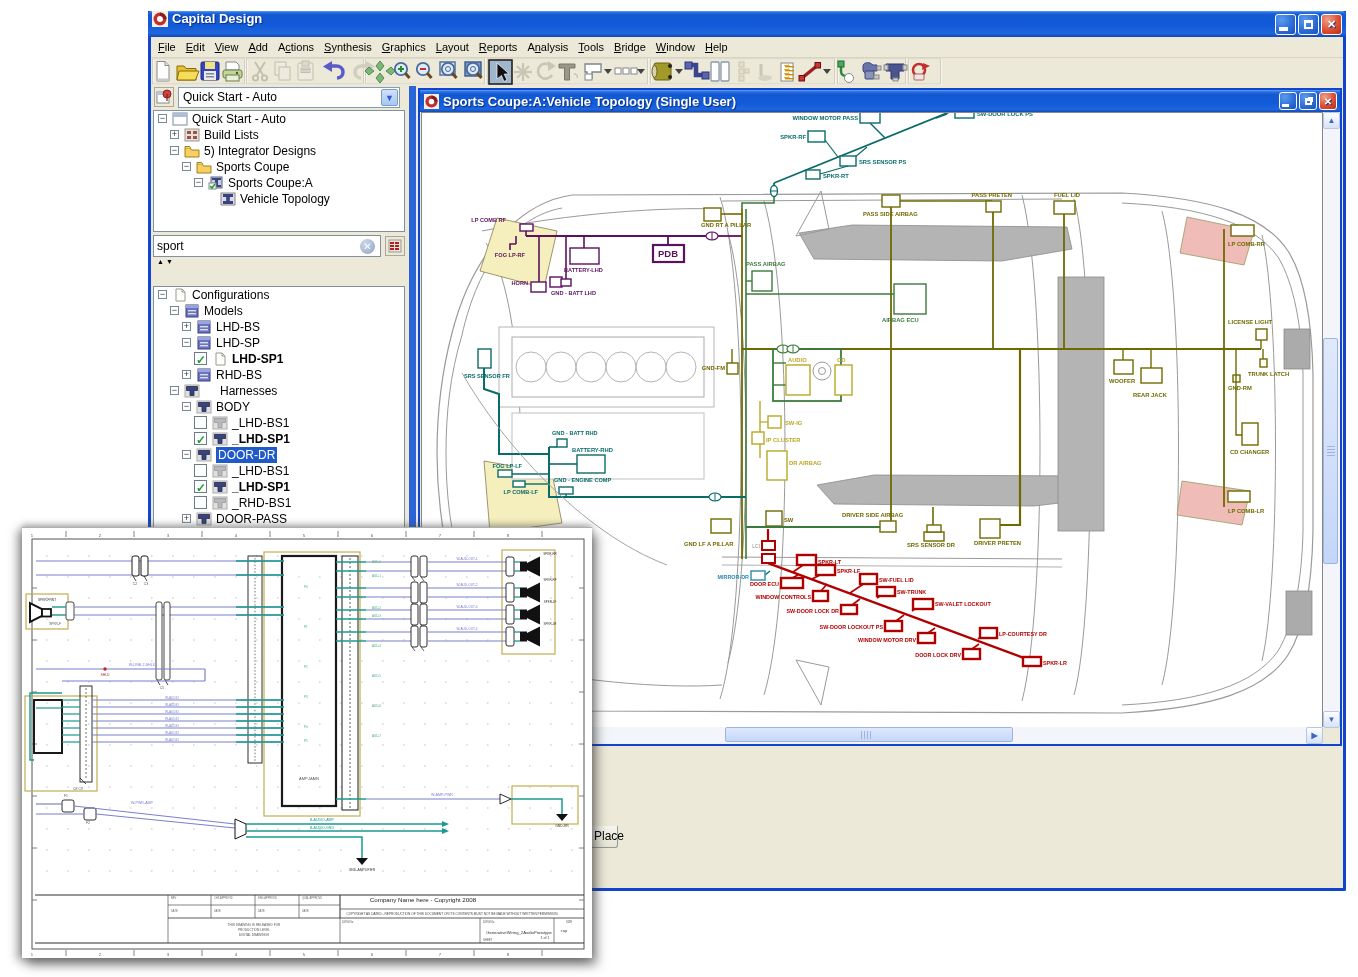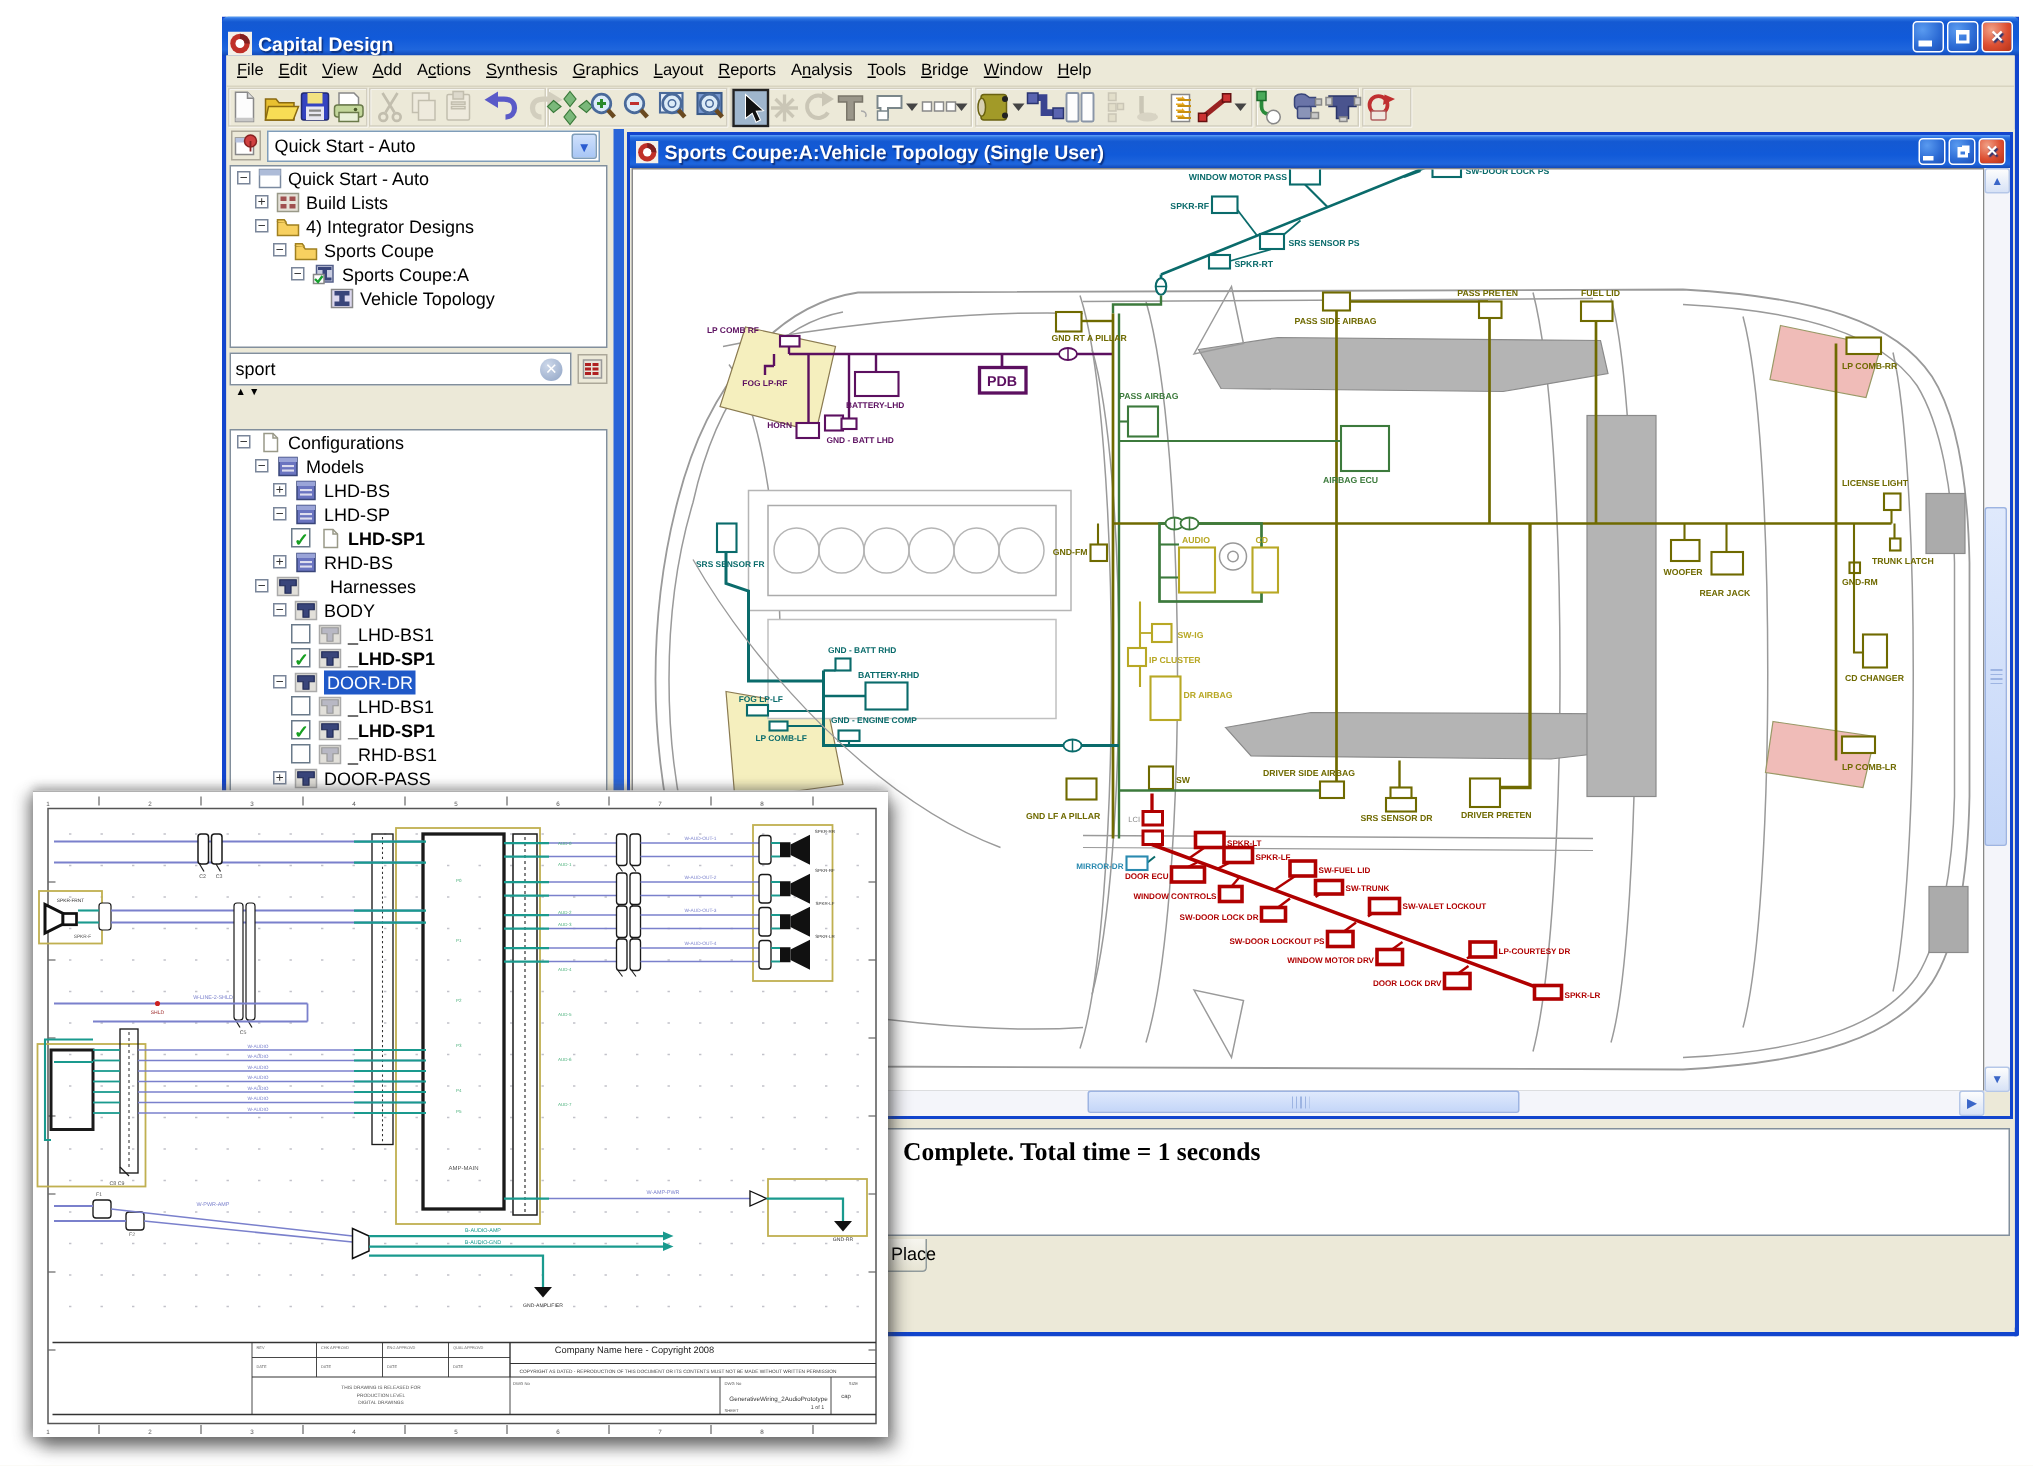--- a/index.html
+++ b/index.html
@@ -1,16 +1,16 @@
 <!DOCTYPE html>
 <html><head><meta charset="utf-8"><style>
 *{margin:0;padding:0;box-sizing:border-box}
 html,body{width:1358px;height:977px;background:#fff;overflow:hidden;font-family:"Liberation Sans",sans-serif}
 #mainwin{position:absolute;left:148px;top:11px;width:1198px;height:880px;border:3px solid #1245cd;border-top:none;border-radius:0 0 2px 2px;background:#ece9d8}
-.titlebar{position:absolute;left:-3px;top:0;width:1198px;height:26px;border-radius:4px 4px 0 0;background:linear-gradient(180deg,#5ea1f8 0%,#2a71e0 6%,#1459d2 14%,#115ad9 55%,#1f66dd 85%,#1149b8 100%);display:flex;align-items:flex-end;color:#fff;font-weight:bold;font-size:13px;text-shadow:1px 1px 1px #0a2d7a}
+.titlebar{position:absolute;left:-3px;top:0;width:1198px;height:26px;border-radius:4px 4px 0 0;background:linear-gradient(180deg,#5ea1f8 0%,#2a71e0 6%,#1459d2 14%,#115ad9 55%,#1f66dd 85%,#1149b8 100%);display:flex;align-items:flex-start;color:#fff;font-weight:bold;font-size:13px;text-shadow:1px 1px 1px #0a2d7a}
 .titlebar .ticon{width:16px;height:16px;margin:0 4px 0 4px}
 .wbtns{position:absolute;right:4px;top:3px;display:flex;gap:2px}
 .wbtn{width:21px;height:21px;border-radius:3px;border:1px solid #fff;color:#fff;font-size:11px;display:flex;align-items:center;justify-content:center;background:radial-gradient(circle at 30% 25%,#5a9bf0,#2b6ad4 60%,#1c50b8);font-weight:bold}
 .wbtn.close{background:radial-gradient(circle at 30% 25%,#f0a086,#dd4f32 55%,#b53117)}
 .mingl{display:block;width:9px;height:4px;background:#fff;margin-top:9px;margin-right:5px}
 .maxgl{display:block;width:9px;height:9px;border:2px solid #fff;border-top-width:3px}
 .restgl{display:block;width:7px;height:7px;border:2px solid #fff;border-top-width:3px;box-shadow:2px -2px 0 -1px #fff}
 .menubar{position:absolute;left:0;top:26px;width:1192px;height:21px;background:#ece9d8;border-bottom:1px solid #d8d4c0;display:flex;align-items:center;font-size:11px;padding-left:2px;color:#000}
 .menubar span{padding:2px 5px;font-size:11px}
 .toolbar{position:absolute;left:0;top:47px;width:1192px;height:28px;background:#ece9d8}
@@ -263,21 +263,21 @@
               <rect x="9" y="8" width="4" height="3" fill="#a05050"></rect>
             </svg>
             <span class="lbl" style="left:50px">Build Lists</span>
           </div>
           <div class="trow">
             <div class="pm" style="left:16px">−</div>
             <svg class="ticn" style="left:30px" viewBox="0 0 16 14">
               <path d="M1 4 L6 4 L7.5 6 L15 6 L15 13 L1 13 Z" fill="#f7d060" stroke="#a08020"></path>
               <path d="M1 4 L1 2.5 L5.5 2.5 L7 4.5" fill="#f7d060" stroke="#a08020"></path>
             </svg>
-            <span class="lbl" style="left:50px">4) Integrator Designs</span>
+            <span class="lbl" style="left:50px">5) Integrator Designs</span>
           </div>
           <div class="trow">
             <div class="pm" style="left:28px">−</div>
             <svg class="ticn" style="left:42px" viewBox="0 0 16 14">
               <path d="M1 4 L6 4 L7.5 6 L15 6 L15 13 L1 13 Z" fill="#f7d060" stroke="#a08020"></path>
               <path d="M1 4 L1 2.5 L5.5 2.5 L7 4.5" fill="#f7d060" stroke="#a08020"></path>
             </svg>
             <span class="lbl" style="left:62px">Sports Coupe</span>
           </div>
           <div class="trow">
@@ -704,23 +704,20 @@
           <div class="sbtn2" style="bottom:0;left:0">▼</div>
         </div>
         <div class="hsb">
           <div class="sbtn2" style="left:0;top:0">◀</div>
           <div class="thumb" style="left:304px;top:0px;width:288px;height:15px"></div>
             <div style="position:absolute;left:440px;top:4px;width:12px;height:8px;background:repeating-linear-gradient(90deg,#9db4e2 0,#9db4e2 1px,transparent 1px,transparent 3px)"></div>
           <div class="sbtn2" style="right:0;top:0">▶</div>
         </div>
       </div>
     </div>
-    <div id="msgpanel">
-        <div style="position:absolute;left:447px;top:5px">Complete. Total time = 1 seconds</div>
-      </div>
     <div id="placetab">Place</div>
   </div>
 </div>
 <div id="overlay"><svg width="572" height="436" viewBox="0 0 572 436">
       <rect x="10" y="11" width="552" height="410" rx="0" fill="none" stroke="#555" stroke-width="1"></rect>
       <line x1="44" y1="3" x2="44" y2="9" stroke="#666" stroke-width="0.8"></line>
       <line x1="44" y1="422" x2="44" y2="428" stroke="#666" stroke-width="0.8"></line>
       <text x="10" y="9" font-size="4.2" fill="#555" text-anchor="middle" font-family="Liberation Sans,sans-serif">1</text>
       <text x="10" y="428" font-size="4.2" fill="#555" text-anchor="middle" font-family="Liberation Sans,sans-serif">1</text>
       <line x1="112" y1="3" x2="112" y2="9" stroke="#666" stroke-width="0.8"></line>

